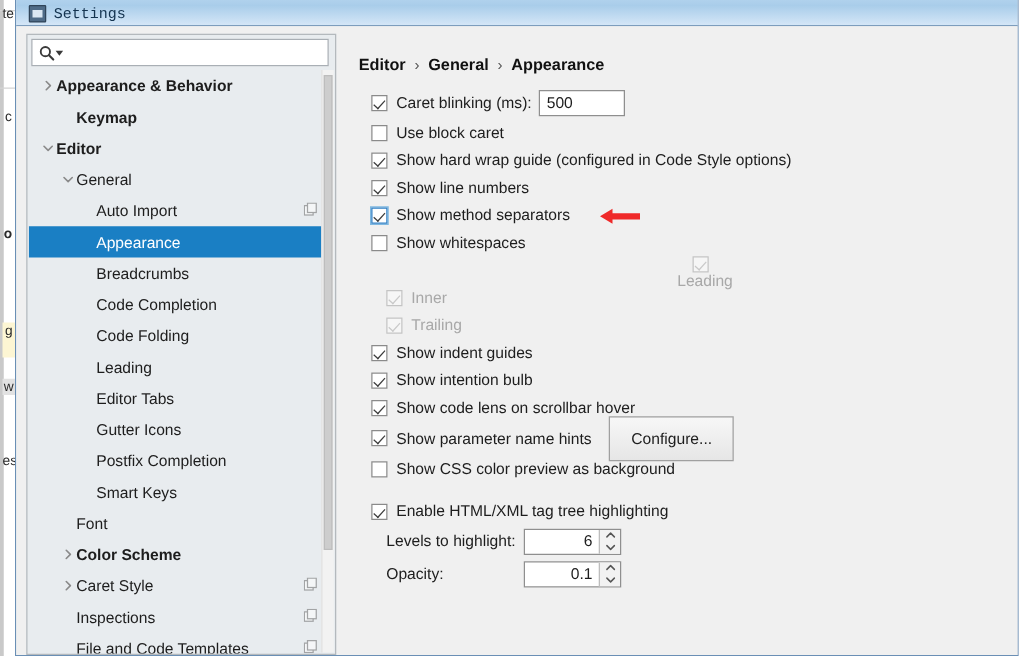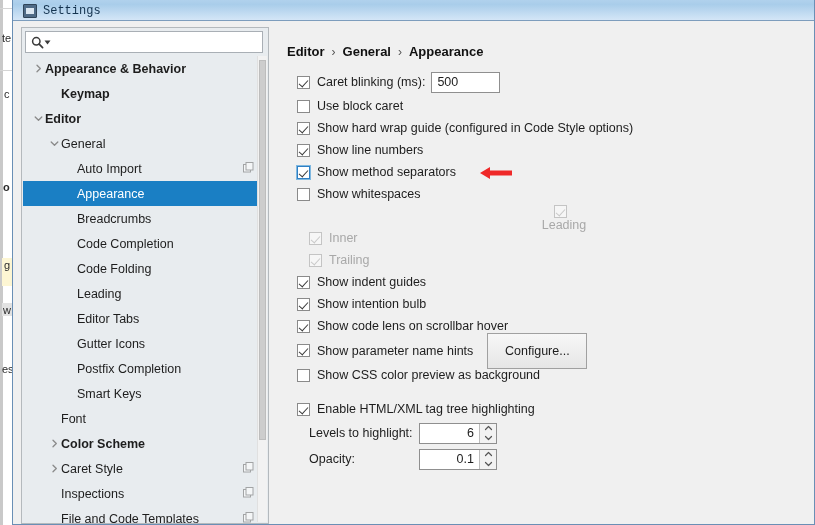--- a/index.html
+++ b/index.html
@@ -366,21 +366,21 @@
 </head>
 <body>
 
 <div id="bg-ide">
   <div class="bg-strip-dark"></div>
   <div class="bg-gutter"></div>
   <div class="bg-rule" style="top:8px;"></div>
   <div class="bg-rule" style="top:70px;"></div>
   <div class="bg-yellow" style="top:258px;"></div>
   <div class="bg-grey" style="top:303px;"></div>
-  <div class="bg-line" style="top:32px; left:2px;">te</div>
+  <div class="bg-line" style="top:5px; left:2px;">te</div>
   <div class="bg-line" style="top:88px; left:4px;">c</div>
   <div class="bg-line" style="top:181px; left:3px; font-weight:bold;">o</div>
   <div class="bg-line" style="top:259px; left:4px;">g</div>
   <div class="bg-line" style="top:304px; left:3px;">w</div>
   <div class="bg-line" style="top:363px; left:2px;">es</div>
 </div>
 
 <div id="settings-window">
 
   <div id="title-bar">

